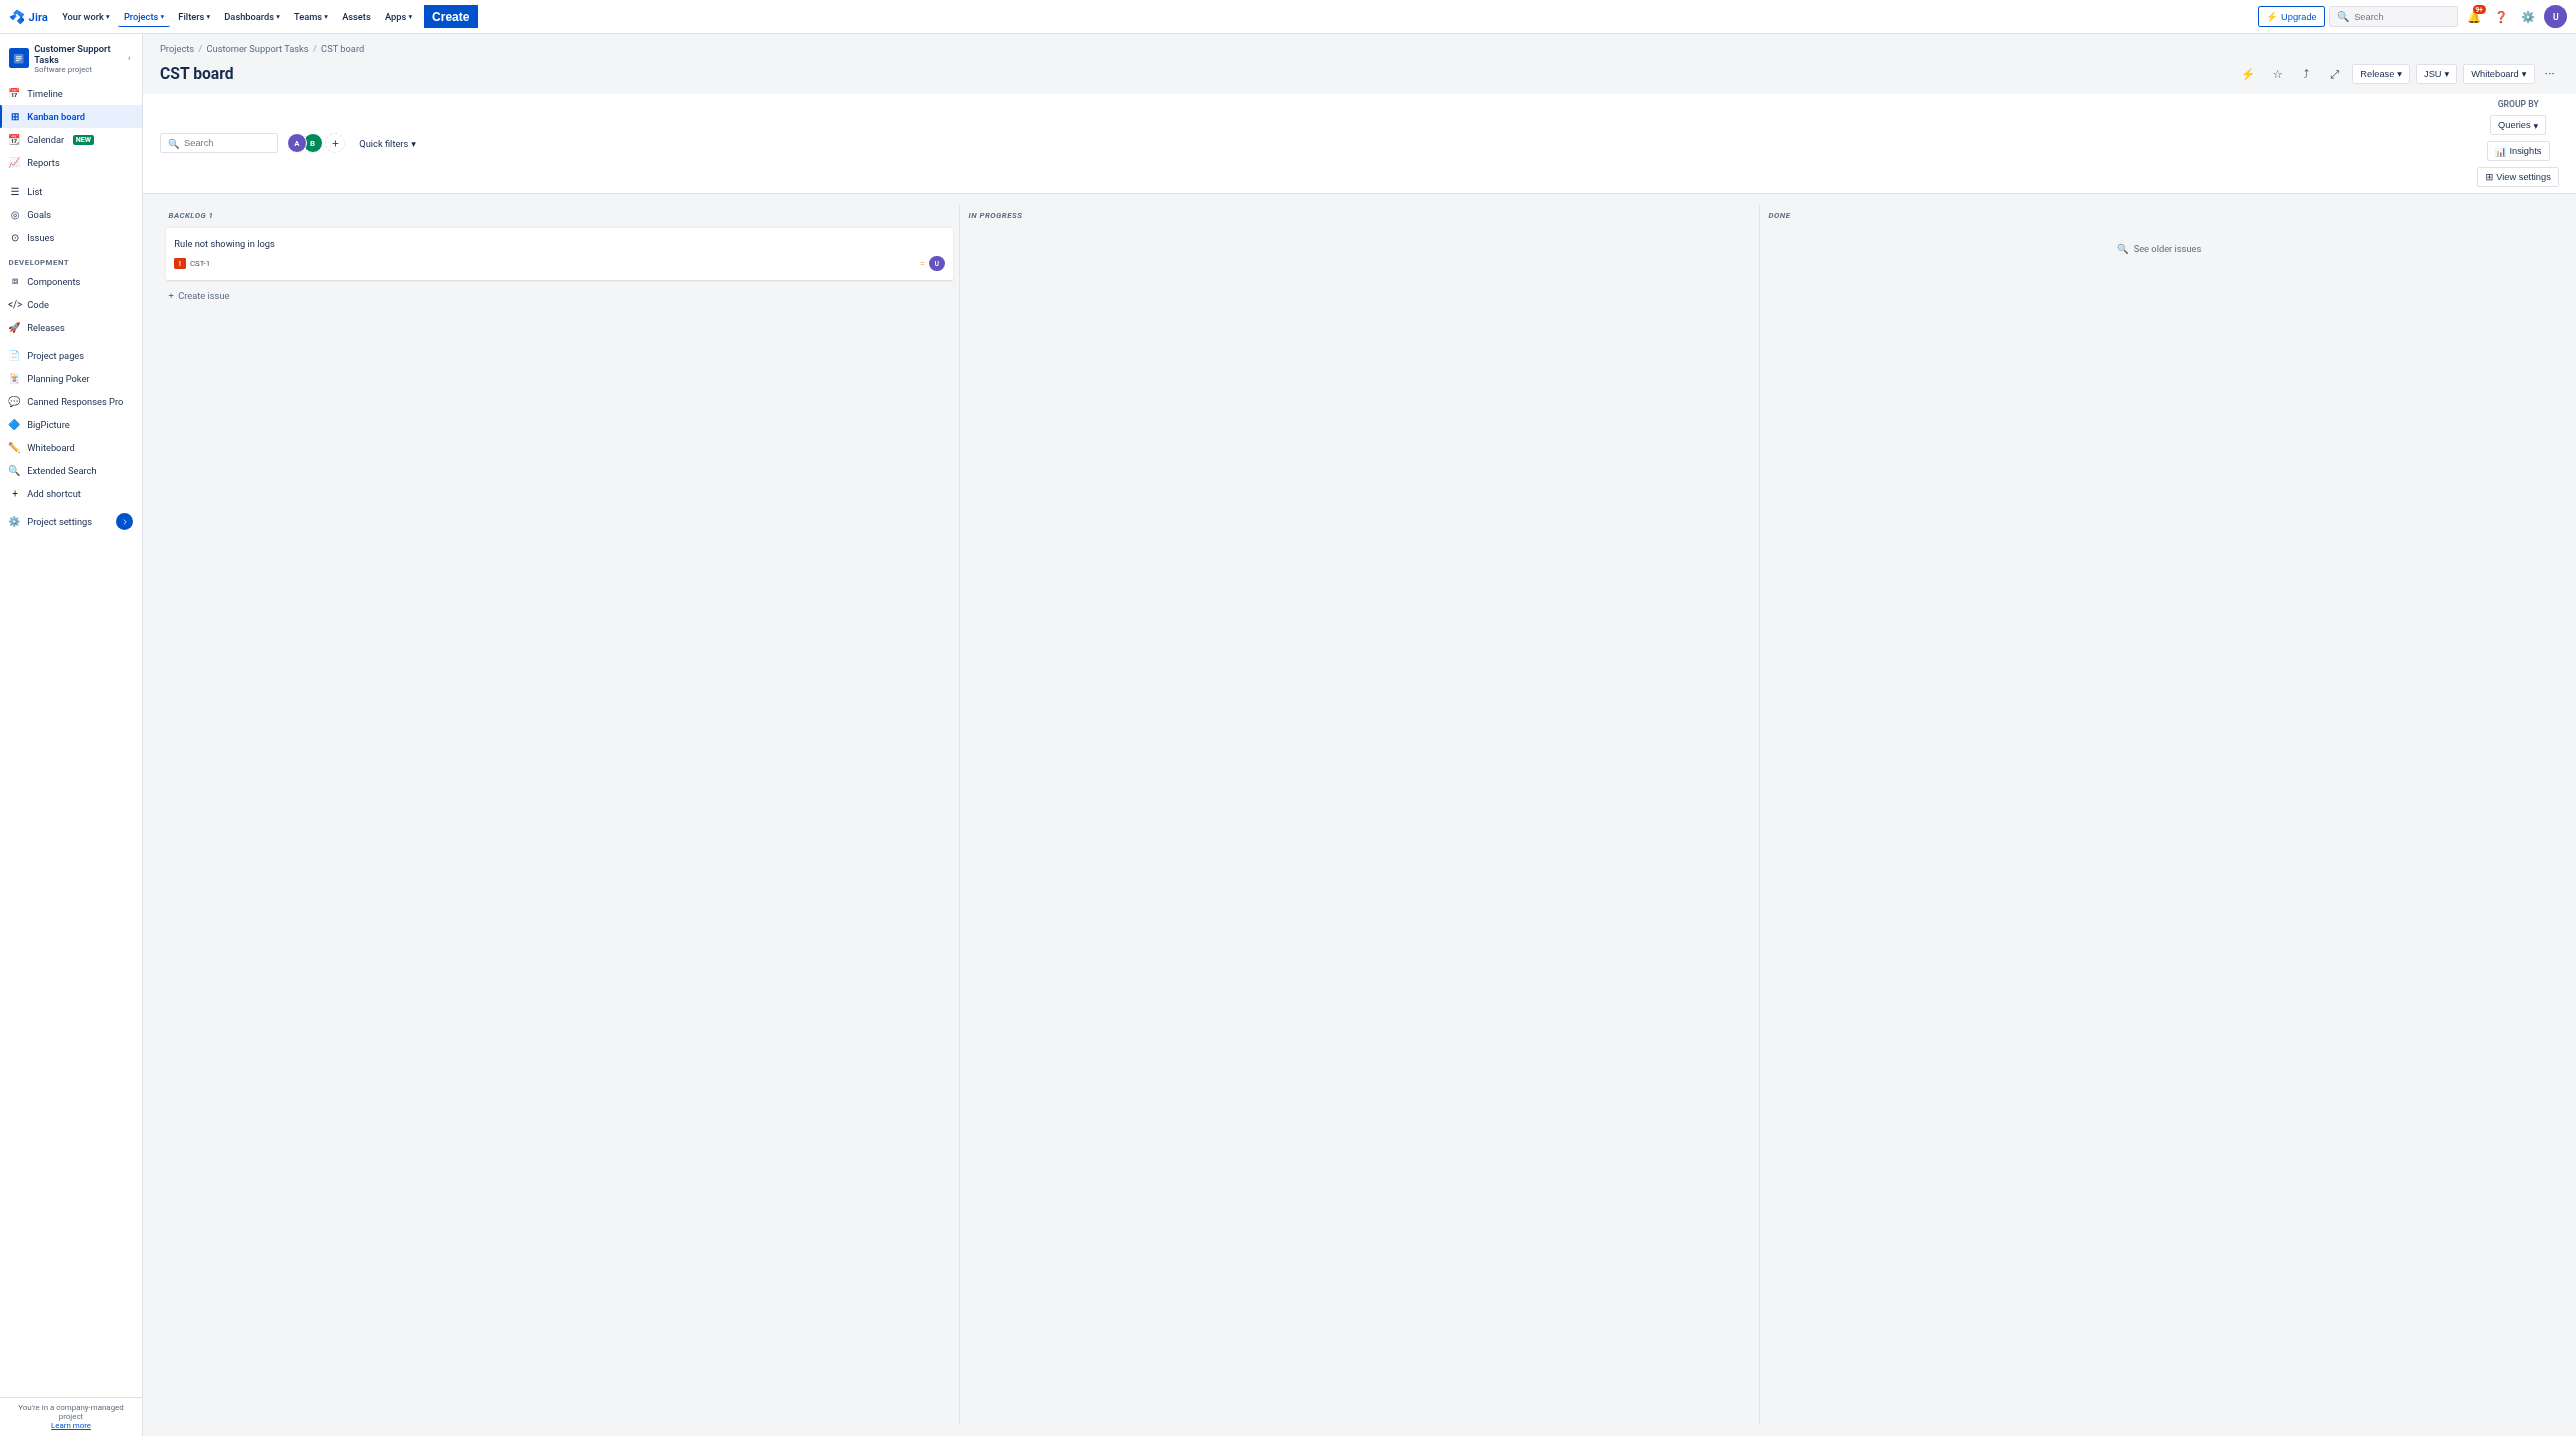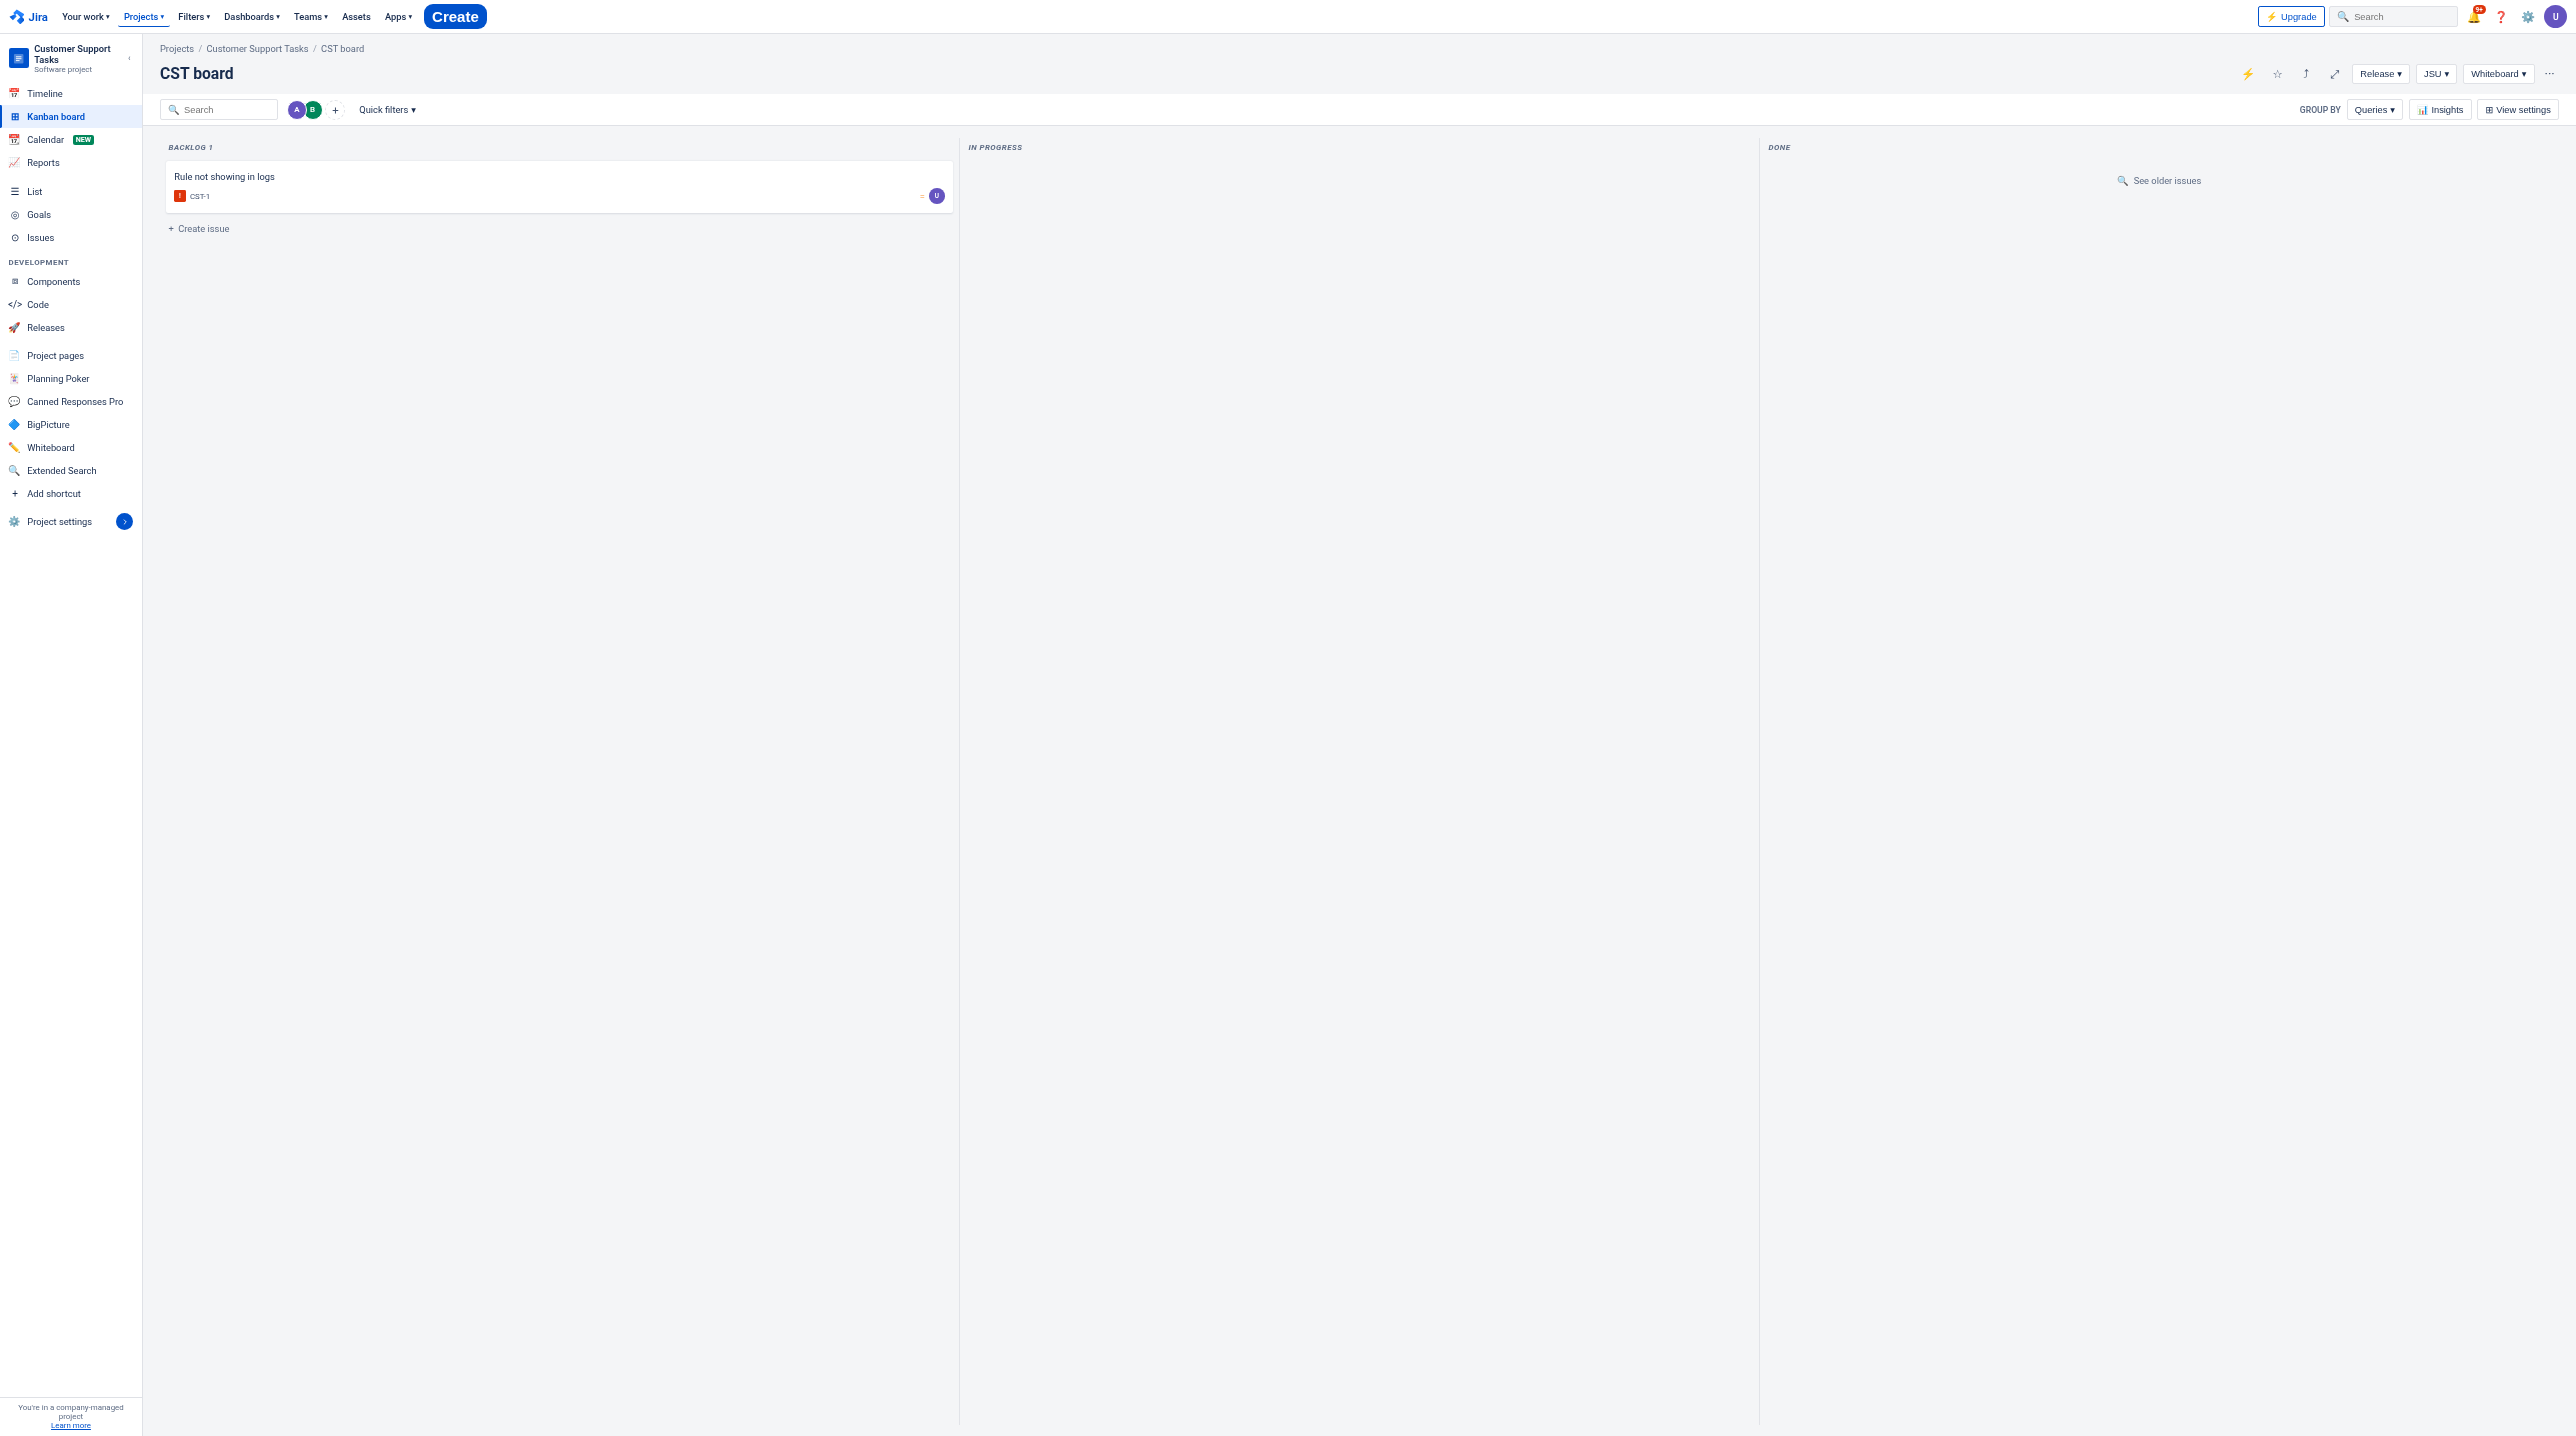--- a/index.html
+++ b/index.html
@@ -13,22 +13,22 @@
     .top-nav-logo { display: flex; align-items: center; gap: 4.3px; margin-right: 5.7px; cursor: pointer; }
     .top-nav-logo svg { width: 15.7px; height: 15.7px; }
     .top-nav-logo-text { font-size: 11.4px; font-weight: 600; color: #0052cc; }
     .top-nav-item {
       display: flex; align-items: center; gap: 2.1px; padding: 4.3px 5.7px;
       border-radius: 2.1px; cursor: pointer; font-size: 9.3px; font-weight: 500; color: #172b4d;
       white-space: nowrap;
     }
     .top-nav-item .chevron { font-size: 7.2px; }
     .top-nav-create {
-      background: #0052cc; color: #fff; border: none; border-radius: 9px;
-      padding: 4.3px 8.6px; font-size: 15px; font-weight: 600; cursor: pointer; margin-left: 2.9px;
+      background: #0052cc; color: #fff; border: none; border-radius: 0;
+      padding: 4.3px 8.6px; font-size: 12px; font-weight: 600; cursor: pointer; margin-left: 2.9px;
     }
     .top-nav-right { margin-left: auto; display: flex; align-items: center; gap: 4.3px; }
     .upgrade-btn {
       display: flex; align-items: center; gap: 2.9px; border: 0.7px solid #0052cc; border-radius: 2.1px;
       padding: 3.6px 7.2px; font-size: 9.3px; font-weight: 500; color: #0052cc; cursor: pointer; background: #fff;
     }
     .search-bar {
       display: flex; align-items: center; border: 0.7px solid #dfe1e6; border-radius: 2.1px;
       padding: 3.6px 7.2px; gap: 4.3px; background: #f4f5f7; cursor: text; min-width: 129px;
     }
@@ -111,21 +111,21 @@
       padding: 3.6px 7.2px; gap: 4.3px; background: #fff; min-width: 114px;
     }
     .board-search input { border: none; outline: none; font-size: 9.3px; color: #172b4d; width: 86px; background: transparent; }
     .avatar-small { width: 20px; height: 20px; border-radius: 50%; overflow: hidden; cursor: pointer; }
     .avatar-small-placeholder { width: 20px; height: 20px; border-radius: 50%; background: #6554c0; display: flex; align-items: center; justify-content: center; color: #fff; font-size: 7.9px; font-weight: 600; cursor: pointer; border: 1.4px solid #fff; }
     .avatar-add-btn { width: 20px; height: 20px; border-radius: 50%; border: 1.4px dashed #dfe1e6; display: flex; align-items: center; justify-content: center; cursor: pointer; color: #42526e; font-size: 11.4px; }
     .quick-filters-btn {
       display: flex; align-items: center; gap: 2.9px; border: 0.7px solid transparent; border-radius: 2.1px;
       padding: 3.6px 7.2px; font-size: 9.3px; color: #172b4d; cursor: pointer;
     }
-    .toolbar-right { margin-left: auto; display: flex; align-items: center; gap: 5.7px; }
+    .toolbar-right { margin-left: auto; display: flex; align-items: center; gap: 5.7px; flex-direction: column; }
     .group-by-label { font-size: 8.6px; color: #5e6c84; font-weight: 600; text-transform: uppercase; }
     .insights-btn {
       display: flex; align-items: center; gap: 2.9px; border: 0.7px solid #dfe1e6; border-radius: 2.1px;
       padding: 3.6px 7.2px; font-size: 9.3px; color: #172b4d; cursor: pointer; background: #fff; font-weight: 500;
     }
     .view-settings-btn {
       display: flex; align-items: center; gap: 2.9px; border: 0.7px solid #dfe1e6; border-radius: 2.1px;
       padding: 3.6px 7.2px; font-size: 9.3px; color: #172b4d; cursor: pointer; background: #fff; font-weight: 500;
     }
 

